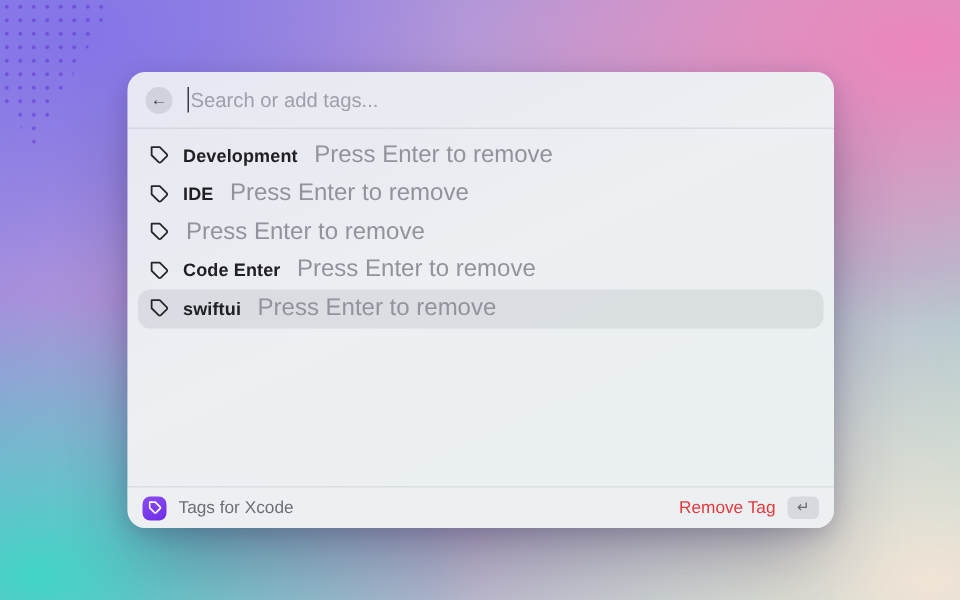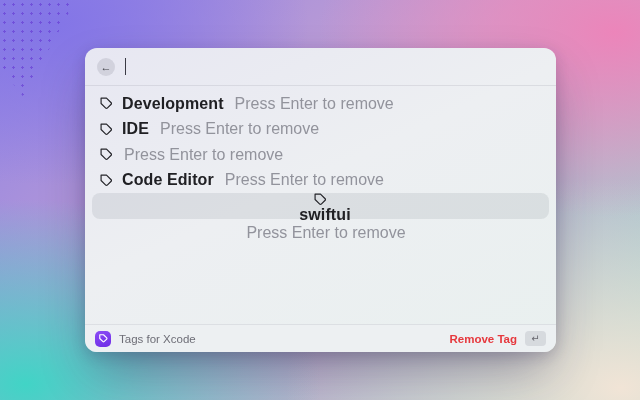--- a/index.html
+++ b/index.html
@@ -47,61 +47,62 @@
     font-family: "Liberation Sans", "DejaVu Sans", sans-serif;
     font-size: 13.5px; color: #2a2a30;
   }
   .search-input::placeholder { color: #9fa0ab; }
 
   .rows { padding: 5px 7px; }
   .row {
     display: flex; align-items: center; height: 25.5px; padding: 0 8px;
     border-radius: 8px; cursor: pointer;
   }
-  .row.selected { background: rgba(40,45,60,0.085); flex-direction: column; }
+  .row.selected { background: rgba(40,45,60,0.085); }
   .tag-icon { width: 13px; height: 13px; flex: 0 0 13px; color: #26262b; }
-  .row-label { margin-left: 9px; font-size: 16px; font-weight: 700; color: #202024; letter-spacing: .1px; }
+  .row-label { margin-left: 9px; font-size: 12px; font-weight: 700; color: #202024; letter-spacing: .1px; }
   .row-hint { margin-left: 11px; font-size: 16px; color: #92939c; }
 
   .footer {
     position: absolute; left: 0; right: 0; bottom: 0; height: 28px;
     display: flex; align-items: center; padding: 0 10px;
     border-top: 1px solid rgba(60,60,80,0.09);
     background: rgba(238,240,243,0.6);
   }
   .app-icon {
     width: 16px; height: 16px; border-radius: 5px;
     background: linear-gradient(160deg, #8a4cf5 0%, #6f2de6 100%);
     display: flex; align-items: center; justify-content: center;
     cursor: pointer;
   }
   .app-icon svg { width: 9px; height: 9px; color: #ffffff; }
   .app-name { margin-left: 8px; font-size: 11.5px; color: #6e6e77; }
   .spacer { flex: 1; }
-  .action-label { font-size: 11.5px; font-weight: 700; color: #e6383d; cursor: pointer; }
+  .action-label { font-size: 11.5px; font-weight: 400; color: #e6383d; cursor: pointer; }
   .enter-key {
     margin-left: 8px; min-width: 21px; height: 15px; padding: 0 3px;
     border-radius: 4px; background: rgba(70,70,90,0.13);
     display: flex; align-items: center; justify-content: center;
     font-size: 10px; color: #68686f; cursor: pointer;
   }
 </style>
 </head>
 <body>
 
 <div class="desktop">
   <div class="dots"></div>
 
   <div class="panel">
 
     <div class="searchbar">
       <button class="back-btn">
         <span>←</span>
       </button>
       <div class="caret"></div>
+      <input class="search-input" type="text" placeholder="Search or add tags..." style="">
     </div>
 
     <div class="rows">
       <div class="row">
         <svg class="tag-icon" viewBox="0 0 24 24" fill="none" stroke="currentColor" stroke-width="2.2" stroke-linecap="round" stroke-linejoin="round">
             <path d="M20.59 13.41l-7.17 7.17a2 2 0 0 1-2.83 0L2 12V2h10l8.59 8.59a2 2 0 0 1 0 2.83z"></path>
           </svg>
         <span class="row-label">Development</span>
         <span class="row-hint">Press Enter to remove</span>
       </div>
@@ -115,21 +116,21 @@
       <div class="row">
         <svg class="tag-icon" viewBox="0 0 24 24" fill="none" stroke="currentColor" stroke-width="2.2" stroke-linecap="round" stroke-linejoin="round">
             <path d="M20.59 13.41l-7.17 7.17a2 2 0 0 1-2.83 0L2 12V2h10l8.59 8.59a2 2 0 0 1 0 2.83z"></path>
           </svg>
         <span class="row-hint">Press Enter to remove</span>
       </div>
       <div class="row">
         <svg class="tag-icon" viewBox="0 0 24 24" fill="none" stroke="currentColor" stroke-width="2.2" stroke-linecap="round" stroke-linejoin="round">
             <path d="M20.59 13.41l-7.17 7.17a2 2 0 0 1-2.83 0L2 12V2h10l8.59 8.59a2 2 0 0 1 0 2.83z"></path>
           </svg>
-        <span class="row-label">Code Editor</span>
+        <span class="row-label">Code Enter</span>
         <span class="row-hint">Press Enter to remove</span>
       </div>
       <div class="row selected">
         <svg class="tag-icon" viewBox="0 0 24 24" fill="none" stroke="currentColor" stroke-width="2.2" stroke-linecap="round" stroke-linejoin="round">
             <path d="M20.59 13.41l-7.17 7.17a2 2 0 0 1-2.83 0L2 12V2h10l8.59 8.59a2 2 0 0 1 0 2.83z"></path>
           </svg>
         <span class="row-label">swiftui</span>
         <span class="row-hint">Press Enter to remove</span>
       </div>
     </div>

